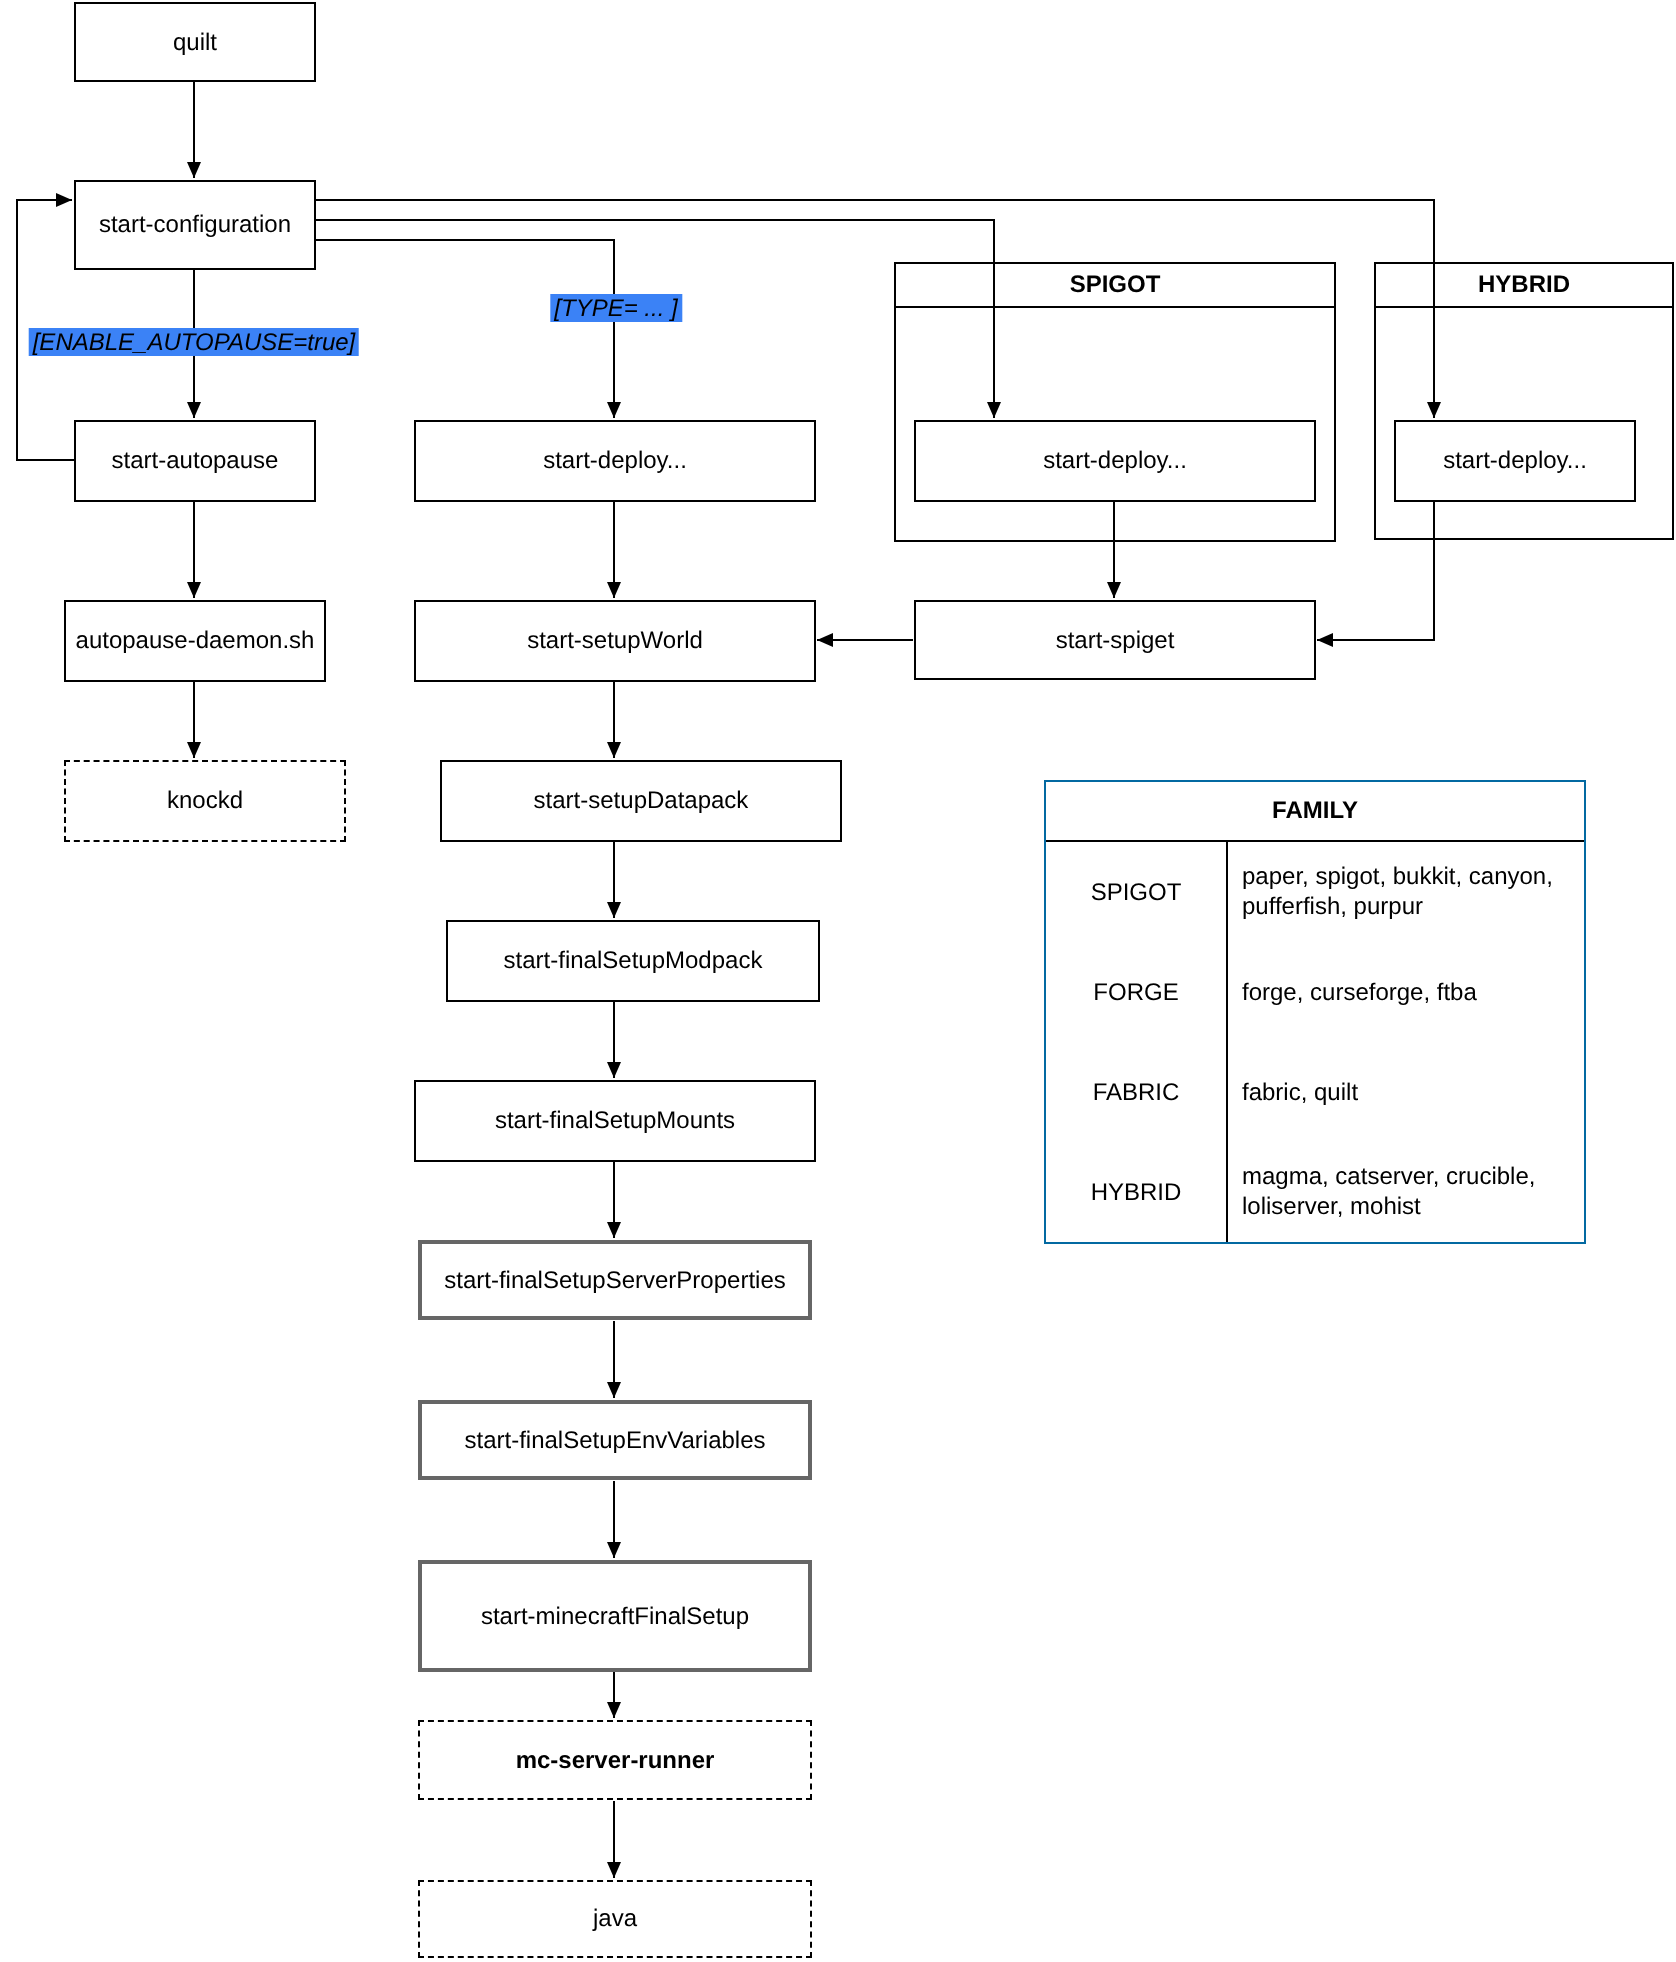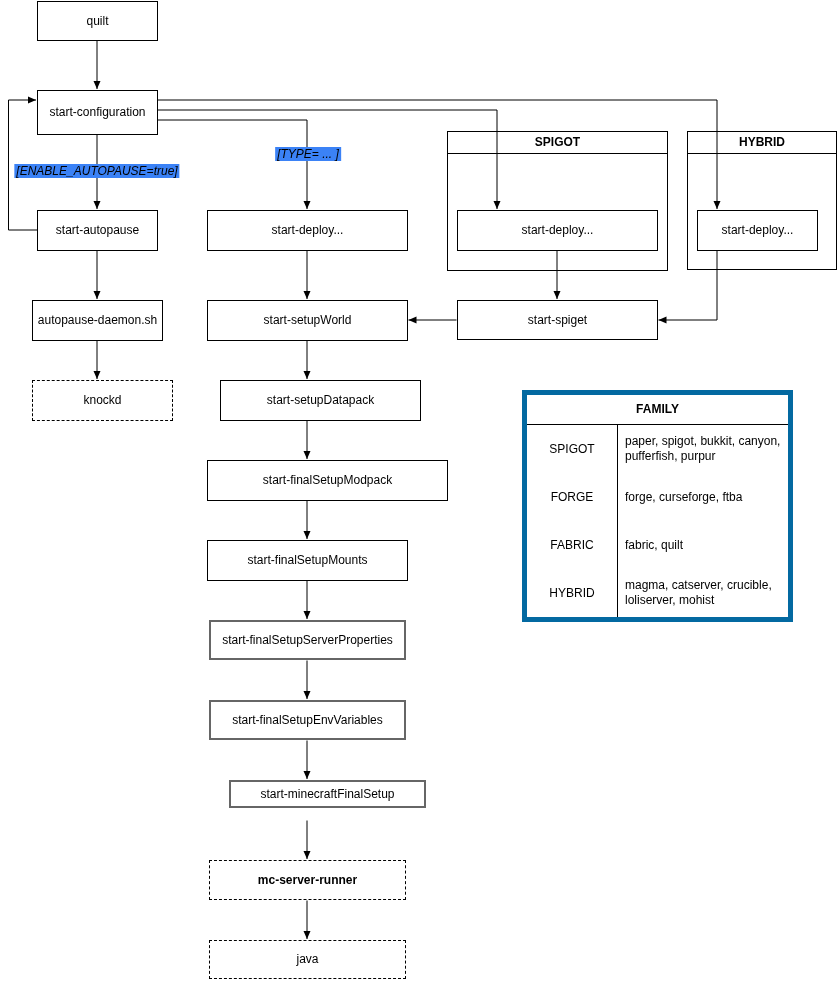--- a/index.html
+++ b/index.html
@@ -59,21 +59,21 @@
     transform: translate(-50%, -50%);
     background: #3b82f6;
     padding: 0 2px;
     white-space: nowrap;
     z-index: 3;
     font-style: italic;
   }
   .family-table {
     position: absolute;
     box-sizing: border-box;
-    border: 5px solid #0369a1;
+    border: 1px solid #0369a1;
     background: #ffffff;
     z-index: 2;
     display: flex;
     flex-direction: column;
   }
   .ft-header {
     box-sizing: border-box;
     height: 30px;
     line-height: 29px;
     border-bottom: 1px solid #000000;
@@ -157,33 +157,33 @@
 
   <div class="node" style="left:207px; top:210px; width:201px; height:41px;">
     <span>start-deploy...</span>
   </div>
   <div class="node" style="left:207px; top:300px; width:201px; height:41px;">
     <span>start-setupWorld</span>
   </div>
   <div class="node" style="left:220px; top:380px; width:201px; height:41px;">
     <span>start-setupDatapack</span>
   </div>
-  <div class="node" style="left:207px; top:460px; width:241px; height:41px;">
+  <div class="node" style="left:223px; top:460px; width:187px; height:41px;">
     <span>start-finalSetupModpack</span>
   </div>
   <div class="node" style="left:207px; top:540px; width:201px; height:41px;">
     <span>start-finalSetupMounts</span>
   </div>
   <div class="node gray" style="left:209px; top:620px; width:197px; height:40px;">
     <span>start-finalSetupServerProperties</span>
   </div>
   <div class="node gray" style="left:209px; top:700px; width:197px; height:40px;">
     <span>start-finalSetupEnvVariables</span>
   </div>
-  <div class="node gray" style="left:209px; top:780px; width:197px; height:28px;margin-left:20px;">
+  <div class="node gray" style="left:209px; top:780px; width:197px; height:56px;">
     <span>start-minecraftFinalSetup</span>
   </div>
   <div class="node dashed" style="left:209px; top:860px; width:197px; height:40px;font-weight:bold;">
     <span>mc-server-runner</span>
   </div>
   <div class="node dashed" style="left:209px; top:940px; width:197px; height:39px;">
     <span>java</span>
   </div>
 
   <div class="node" style="left:457px; top:210px; width:201px; height:41px;">

